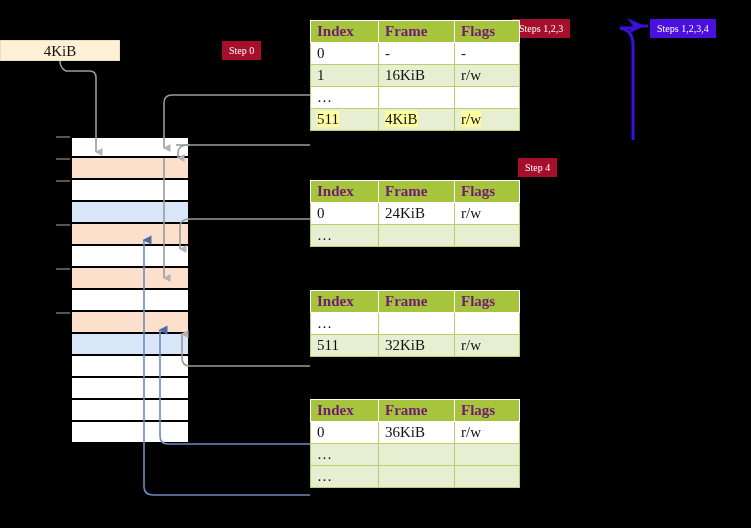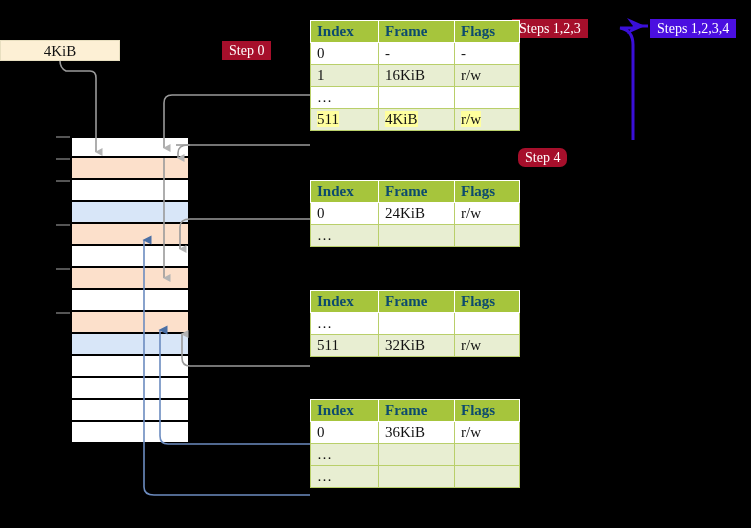--- a/index.html
+++ b/index.html
@@ -16,29 +16,29 @@
   
   .sizebox{
     left:0px;top:40px;width:120px;height:21px;
     background:#fdf0d5;border:1px solid #e8dfc0;
     color:#111;font-size:15px;line-height:21px;text-align:center;
     box-sizing:border-box;
   }
 
   
   .badge{
-    font-size:14px;line-height:17px;padding:1px 7px;
+    font-size:10px;line-height:17px;padding:1px 7px;
     color:#ffffff;white-space:nowrap;box-sizing:border-box;
   }
   .badge-red{background:#a60f2b;}
   .badge-blue{background:#4b0fe0;}
   .badge-step0{left:188px;top:41px;margin-left:34px;}
   .badge-s123{left:512px;top:19px;}
   .badge-s1234{left:650px;top:19px;text-align:right;}
-  .badge-step4{left:518px;top:148px;border-radius:7px;}
+  .badge-step4{left:518px;top:158px;}
 
   
   #memcol{left:70px;top:136px;width:120px;}
   .memrow{
     width:120px;height:22px;
     border-left:2px solid #000;border-right:2px solid #000;
     border-bottom:2px solid #000;
     background:#ffffff;box-sizing:border-box;
   }
   .memrow:first-child{border-top:2px solid #000;}
@@ -49,21 +49,21 @@
   .tick{width:14px;height:2px;background:#555;left:56px;}
 
   
   .ptable{
     border-collapse:collapse;
     font-size:15px;color:#111;
     background:#ffffff;
     border:1px solid #7f9c1f;
   }
   .ptable th{
-    background:#a6c53c;color:#0c4a6e;
+    background:#a6c53c;color:#701a75;
     font-weight:bold;text-align:left;
     padding:2px 6px;border:1px solid #ffffff;
     font-size:15px;
   }
   .ptable td{
     padding:2px 6px;border:1px solid #b9cf6a;
     height:19px;box-sizing:border-box;
   }
   .ptable tr.alt td{background:#e8eed2;}
   .ptable tr.plain td{background:#ffffff;}

